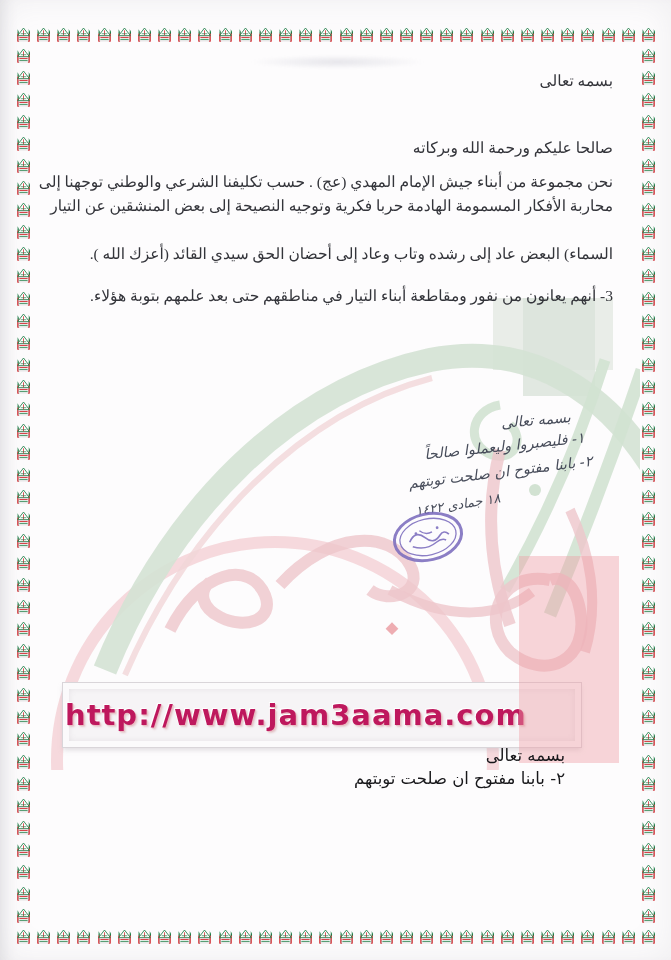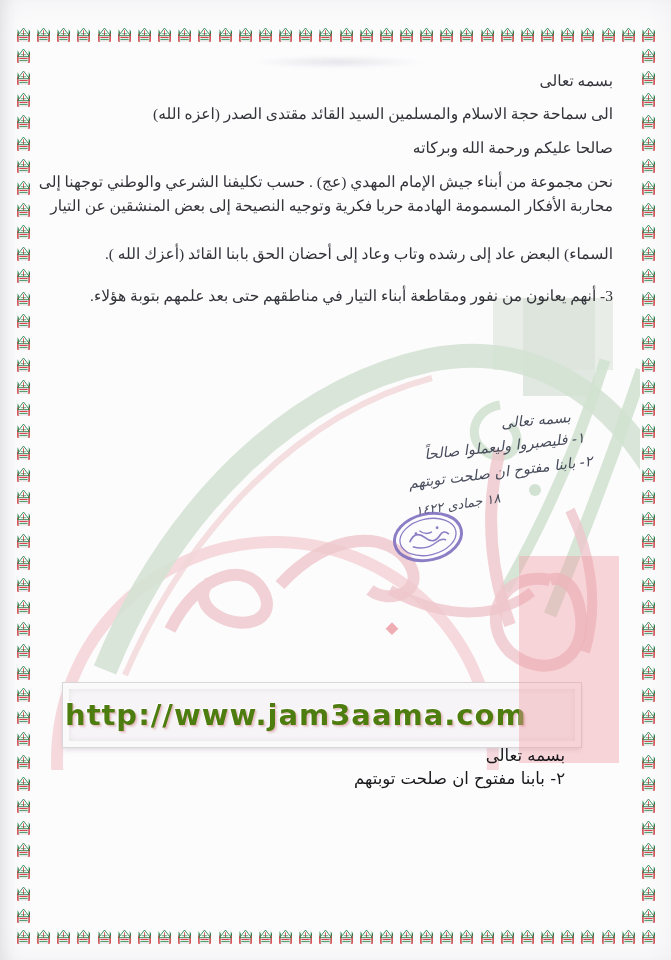--- a/index.html
+++ b/index.html
@@ -35,21 +35,21 @@
   .wm-pinkrect{left:519px;top:556px;width:100px;height:207px;background:rgba(238,158,164,.42);z-index:3;}
   .banner{
     position:absolute;left:63px;top:683px;width:514px;height:60px;z-index:2;
     background:#f6f4f6;border:2px solid #fbfafb;
     box-shadow:0 0 0 1px #d9d5d9, inset 0 0 0 4px #fbfafb, inset 0 0 10px rgba(160,150,160,.45), 0 3px 5px rgba(170,160,170,.35);
     display:flex;align-items:center;
   }
   .banner-url{
     width:440px;text-align:center;
     font-family:"DejaVu Sans","Liberation Sans",sans-serif;font-weight:bold;
-    font-size:29px;letter-spacing:1px;color:#4d7c0f;
+    font-size:29px;letter-spacing:1px;color:#be185d;
     text-shadow:1px 1px 0 #eabec3,-1px -1px 0 #ffffff,2px 2px 2px rgba(205,150,156,.45);
   }
   
   .typed{
     position:absolute;right:106px;top:744px;direction:rtl;text-align:right;z-index:7;
     font-family:"DejaVu Sans","Liberation Sans",sans-serif;
     color:#17171a;font-size:16.5px;line-height:23px;white-space:nowrap;
   }
   .smudge{
     position:absolute;left:250px;top:55px;width:175px;height:14px;z-index:2;
@@ -1824,26 +1824,25 @@
     <path d="M 540 180 C 560 222 570 272 555 322" fill="none" stroke="#eec6ca" stroke-width="10" opacity=".8"></path>
     <rect x="358" y="294" width="9" height="9" transform="rotate(45 362 298)" fill="#eb9fa5" opacity=".85"></rect>
   </svg>
 
   <div class="banner">
     <div class="banner-url">http://www.jam3aama.com</div>
   </div>
   <div class="wm wm-pinkrect"></div>
 
   <div class="ltr-line" style="top:72px;">بسمه تعالى</div>
-  <div class="ltr-line" style="top:105px;">الى سماحة حجة الاسلام والمسلمين السيد القائد مقتدى الصدر (اعزه الله)</div>
   <div class="ltr-line" style="top:139px;">صالحا عليكم ورحمة الله وبركاته</div>
 
   <div class="ltr-line" style="top:173px;">نحن مجموعة من أبناء جيش الإمام المهدي (عج) . حسب تكليفنا الشرعي والوطني توجهنا إلى</div>
   <div class="ltr-line" style="top:197px;">محاربة الأفكار المسمومة الهادمة حربا فكرية وتوجيه النصيحة إلى بعض المنشقين عن التيار</div>
-  <div class="ltr-line" style="top:245px;">السماء) البعض عاد إلى رشده وتاب وعاد إلى أحضان الحق بابنا القائد (أعزك الله ).</div>
+  <div class="ltr-line" style="top:245px;">السماء) البعض عاد إلى رشده وتاب وعاد إلى أحضان الحق سيدي القائد (أعزك الله ).</div>
 
   <div class="ltr-line" style="top:287px;">3- أنهم يعانون من نفور ومقاطعة أبناء التيار في مناطقهم حتى بعد علمهم بتوبة هؤلاء.</div>
 
 
   <div class="hand" style="right:100px;top:412px;transform:rotate(-5deg);">بسمه تعالى</div>
   <div class="hand" style="right:86px;top:438px;transform:rotate(-6deg);">١- فليصبروا وليعملوا صالحاً</div>
   <div class="hand" style="right:78px;top:464px;transform:rotate(-7deg);">٢- بابنا مفتوح ان صلحت توبتهم</div>
   <div class="hand" style="right:170px;top:497px;transform:rotate(-9deg);font-size:13px;">١٨ جمادى ١٤٢٢</div>
 
   <svg class="stamp" width="74" height="54" viewBox="0 0 74 54">

